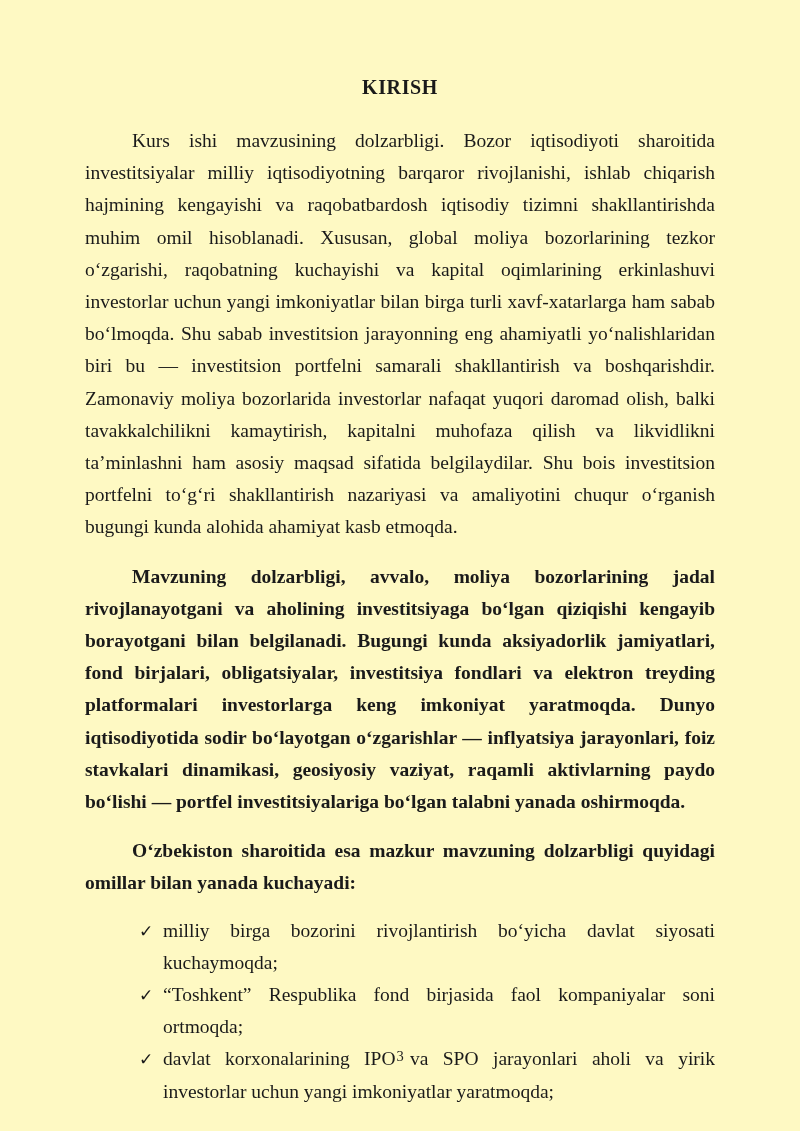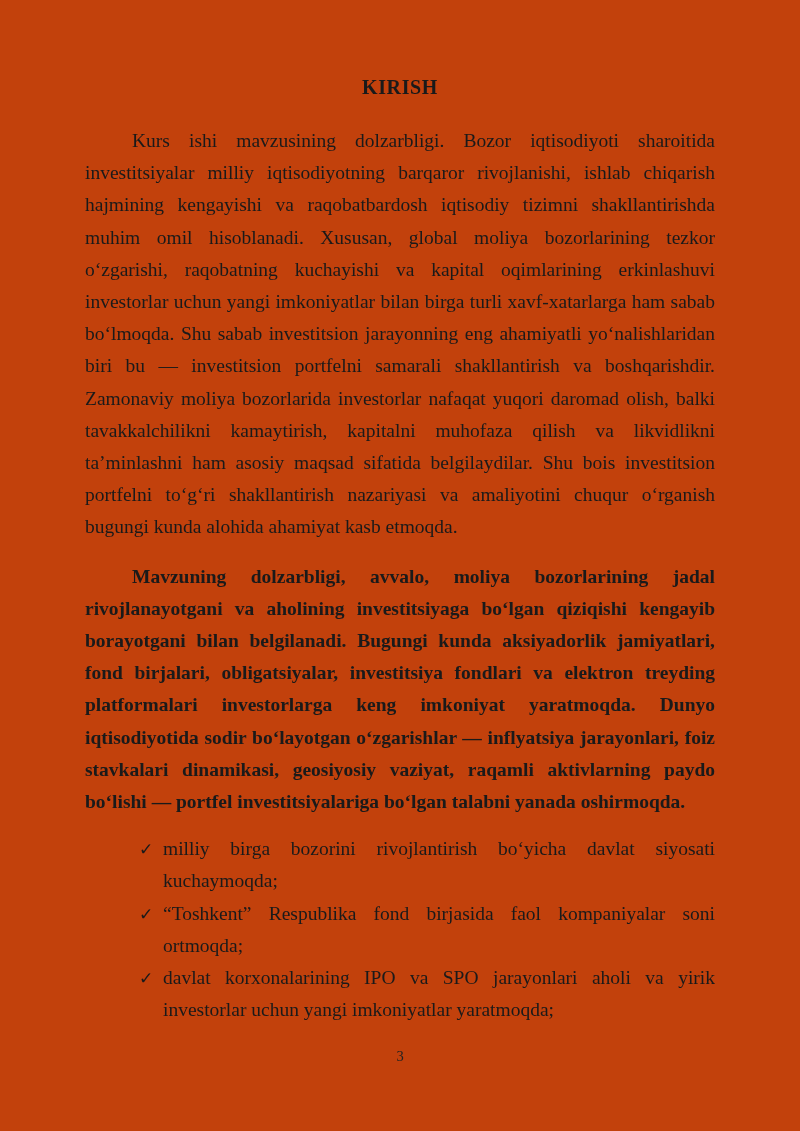--- a/index.html
+++ b/index.html
@@ -4,21 +4,21 @@
 <style>
   html, body {
     margin: 0;
     padding: 0;
     background: #ffffff;
   }
   .page {
     position: relative;
     width: 800px;
     height: 1131px;
-    background: #c2410c;
+    background: #fef9c3;
     box-sizing: border-box;
     padding: 76px 85px 0 85px;
     font-family: "Liberation Serif", serif;
     color: #1a1a1a;
     overflow: hidden;
   }
   .heading {
     margin: 0 0 26px 0;
     font-size: 20px;
     font-weight: bold;
@@ -72,20 +72,21 @@
 <body>
 
 <div class="page">
 
   <h1 class="heading">KIRISH</h1>
 
   <p class="para"><span class="lead">Kurs ishi mavzusining dolzarbligi.</span><span> Bozor iqtisodiyoti sharoitida investitsiyalar milliy iqtisodiyotning barqaror rivojlanishi, ishlab chiqarish hajmining kengayishi va raqobatbardosh iqtisodiy tizimni shakllantirishda muhim omil hisoblanadi. Xususan, global moliya bozorlarining tezkor o‘zgarishi, raqobatning kuchayishi va kapital oqimlarining erkinlashuvi investorlar uchun yangi imkoniyatlar bilan birga turli xavf-xatarlarga ham sabab bo‘lmoqda. Shu sabab investitsion jarayonning eng ahamiyatli yo‘nalishlaridan biri bu — investitsion portfelni samarali shakllantirish va boshqarishdir. Zamonaviy moliya bozorlarida investorlar nafaqat yuqori daromad olish, balki tavakkalchilikni kamaytirish, kapitalni muhofaza qilish va likvidlikni ta’minlashni ham asosiy maqsad sifatida belgilaydilar. Shu bois investitsion portfelni to‘g‘ri shakllantirish nazariyasi va amaliyotini chuqur o‘rganish bugungi kunda alohida ahamiyat kasb etmoqda.</span></p>
 
   <p class="para">Mavzuning dolzarbligi, avvalo, moliya bozorlarining jadal rivojlanayotgani va aholining investitsiyaga bo‘lgan qiziqishi kengayib borayotgani bilan belgilanadi. Bugungi kunda aksiyadorlik jamiyatlari, fond birjalari, obligatsiyalar, investitsiya fondlari va elektron treyding platformalari investorlarga keng imkoniyat yaratmoqda. Dunyo iqtisodiyotida sodir bo‘layotgan o‘zgarishlar — inflyatsiya jarayonlari, foiz stavkalari dinamikasi, geosiyosiy vaziyat, raqamli aktivlarning paydo bo‘lishi — portfel investitsiyalariga bo‘lgan talabni yanada oshirmoqda.</p>
 
+  <p class="para">O‘zbekiston sharoitida esa mazkur mavzuning dolzarbligi quyidagi omillar bilan yanada kuchayadi:</p>
 
   <ul class="checklist">
     <li>
       <span class="marker">✓</span>
       <span>milliy birga bozorini rivojlantirish bo‘yicha davlat siyosati kuchaymoqda;</span>
     </li>
     <li>
       <span class="marker">✓</span>
       <span>“Toshkent” Respublika fond birjasida faol kompaniyalar soni ortmoqda;</span>
     </li>

